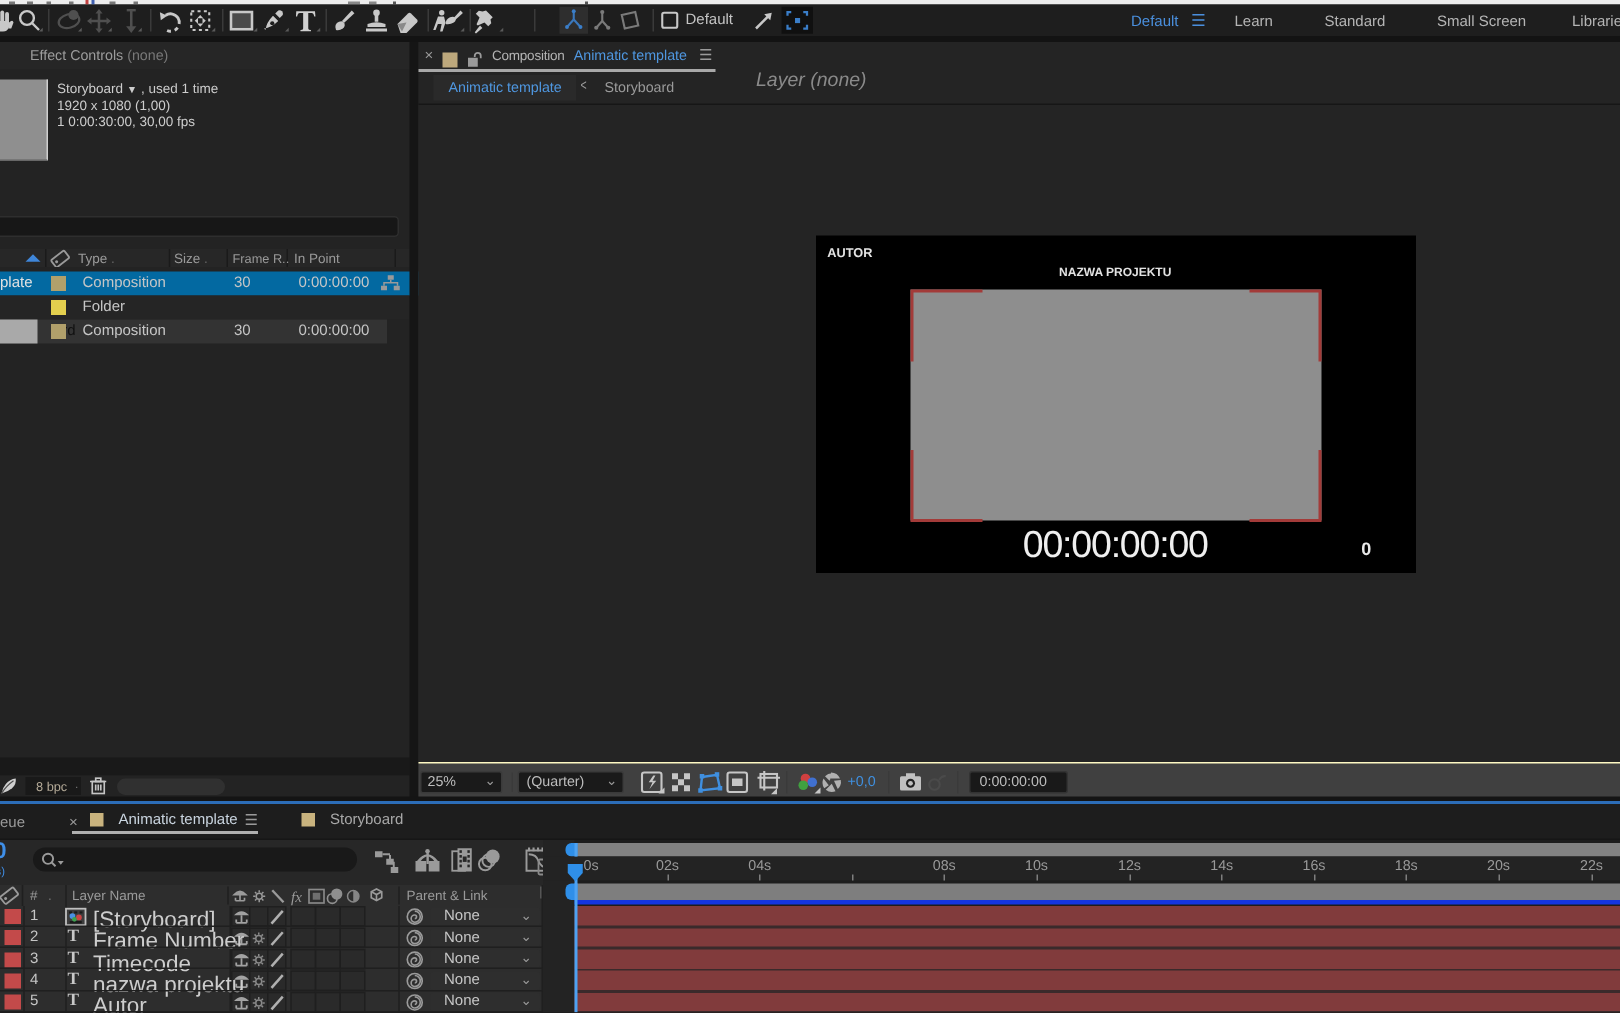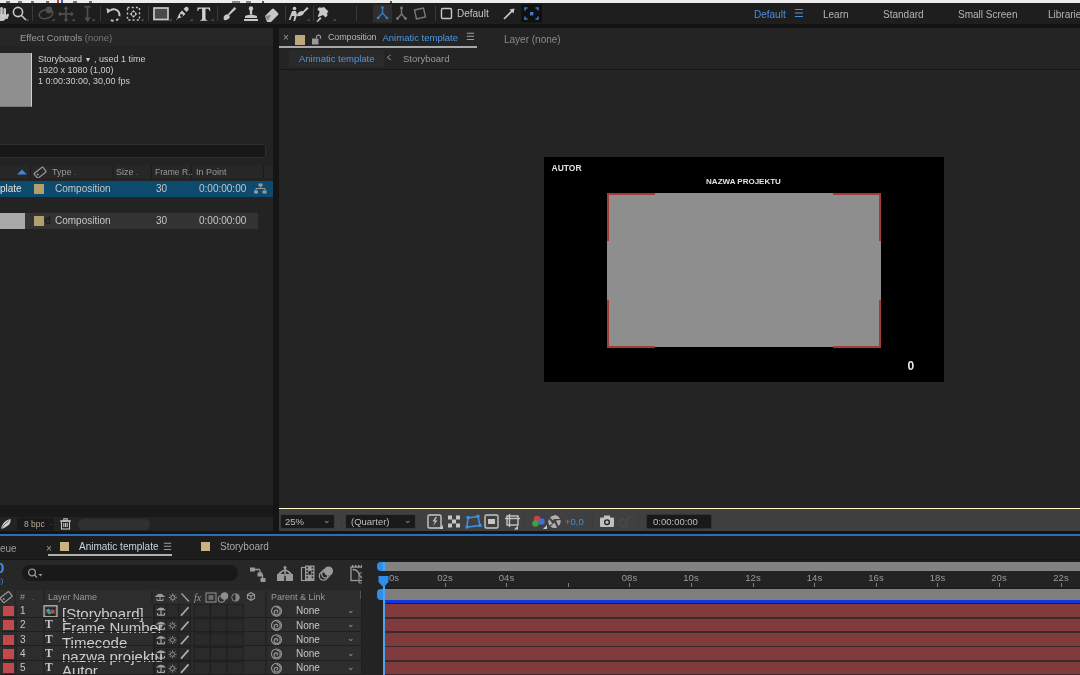--- a/index.html
+++ b/index.html
@@ -232,38 +232,42 @@
             <rect x="34.5" y="3.6" width="11" height="6.2" rx="1" stroke="#9a9a9a" fill="none" stroke-width="1.2"></rect>
             <circle cx="37" cy="6.7" r="1" fill="#9a9a9a"></circle>
           </g>
     </svg>
     <div class="tx" style="left:52px;top:1px;font-size:9px;color:#9a9a9a;">Type <span style="color:#666;">.</span></div>
     <div class="tx" style="left:116px;top:1px;font-size:9px;color:#9a9a9a;">Size <span style="color:#666;">.</span></div>
     <div class="tx" style="left:155px;top:1px;font-size:8.5px;color:#9a9a9a;">Frame R..</div>
     <div class="tx" style="left:196px;top:1px;font-size:9px;color:#9a9a9a;">In Point</div>
   </div>
 
-  <div class="abs" style="left:0;top:152.5px;width:273px;height:16px;background:#0c4a6e;padding-left:20px;">
+  <div class="abs" style="left:0;top:152.5px;width:273px;height:16px;background:#0369a1;padding-left:20px;">
     <div class="tx" style="left:0;top:2px;font-size:10px;color:#e2e2e2;">plate</div>
     <div class="abs" style="left:34px;top:3px;width:10px;height:10px;background:#b1a06b;"></div>
     <div class="tx" style="left:55px;top:2px;font-size:10px;color:#c6c6c6;">Composition</div>
     <div class="tx" style="left:156px;top:2px;font-size:10px;color:#c6c6c6;">30</div>
     <div class="tx" style="left:199px;top:2px;font-size:10px;color:#c6c6c6;">0:00:00:00</div>
     <svg class="abs" style="left:254px;top:2px;" width="13" height="12" viewBox="0 0 13 12">
       <g fill="#9a9a9a">
         <rect x="4.5" y="0.5" width="4" height="3"></rect>
         <rect x="0" y="7.5" width="4" height="3"></rect>
             <rect x="8.5" y="7.5" width="4" height="3"></rect>
       </g>
       <g stroke="#9a9a9a" stroke-width="1" fill="none">
         <path d="M6.5 3.5 l0 2 M2 7.5 l0 -2 l9 0 l0 2"></path>
       </g>
     </svg>
   </div>
 
+  <div class="abs" style="left:0;top:168.5px;width:273px;height:16px;background:#252525;">
+    <div class="abs" style="left:34px;top:3px;width:10px;height:10px;background:#e3cf4e;"></div>
+    <div class="tx" style="left:55px;top:2px;font-size:10px;color:#c6c6c6;">Folder</div>
+  </div>
 
   <div class="abs" style="left:0;top:184.5px;width:258px;height:16px;background:#333333;">
     <div class="abs" style="left:0;top:0;width:25px;height:16px;background:#a9a9a9;"></div>
     <div class="tx" style="left:0;top:2px;font-size:10px;color:#111;margin-left:36px;">ard</div>
     <div class="abs" style="left:34px;top:3px;width:10px;height:10px;background:#b1a06b;"></div>
     <div class="tx" style="left:55px;top:2px;font-size:10px;color:#c6c6c6;">Composition</div>
     <div class="tx" style="left:156px;top:2px;font-size:10px;color:#c6c6c6;">30</div>
     <div class="tx" style="left:199px;top:2px;font-size:10px;color:#c6c6c6;">0:00:00:00</div>
   </div>
 
@@ -296,21 +300,21 @@
   <div class="tx" style="left:4px;top:4px;font-size:10px;color:#9a9a9a;">×</div>
   <div class="abs" style="left:16px;top:7px;width:10px;height:10px;background:#bda87c;"></div>
   <svg class="abs" style="left:32px;top:5.5px;" width="11" height="11" viewBox="0 0 11 11">
     <rect x="1" y="4.5" width="6.5" height="6" fill="#9a9a9a"></rect>
     <path d="M5.5 4 v-0.8 a2 2 0 0 1 4 0 v1.6" stroke="#9a9a9a" stroke-width="1.2" fill="none"></path>
   </svg>
   <div class="tx" style="left:49px;top:3.5px;font-size:9px;letter-spacing:-0.15px;color:#b4b4b4;">Composition</div>
   <div class="tx" style="left:103.5px;top:3.5px;font-size:9.5px;color:#4f97e0;">Animatic template</div>
   <div class="tx" style="left:187px;top:3px;font-size:10px;color:#9a9a9a;">☰</div>
   <div class="abs" style="left:0;top:18.3px;width:197.5px;height:2px;background:#a8a8a8;"></div>
-  <div class="tx" style="left:225px;top:6px;font-size:10px;color:#8a8a8a;">Layer (none)</div>
+  <div class="tx" style="left:225px;top:17px;font-size:13px;color:#8a8a8a;font-style:italic;">Layer (none)</div>
 
   <div class="abs" style="left:10px;top:22px;width:95px;height:17px;background:#2a2a2a;"></div>
   <div class="tx" style="left:20px;top:25px;font-size:9.5px;color:#4f97e0;">Animatic template</div>
   <div class="tx" style="left:108px;top:23.5px;font-size:10px;color:#9a9a9a;transform:scale(0.7,1);transform-origin:left;">&lt;</div>
   <div class="tx" style="left:124px;top:25px;font-size:9.5px;color:#9a9a9a;">Storyboard</div>
   <div class="abs" style="left:0;top:41px;width:801px;height:1px;background:#161616;"></div>
 
   <div class="abs" style="left:0;top:42px;width:801px;height:438px;background:#242424;">
 
     <div class="abs" style="left:264.5px;top:87.3px;width:400px;height:225px;background:#000;">
@@ -320,20 +324,21 @@
       <div class="abs" style="left:63.5px;top:35.7px;width:273.5px;height:154.3px;background:#8e8e8e;"></div>
 
       <svg class="abs" style="left:62.5px;top:34.7px;" width="276" height="157" viewBox="0 0 276 157">
         <g stroke="#a33b39" stroke-width="2" fill="none">
           <path d="M49 2 L2 2 L2 49"></path>
           <path d="M227 2 L274 2 L274 49"></path>
           <path d="M2 108 L2 155 L49 155"></path>
           <path d="M274 108 L274 155 L227 155"></path>
         </g>
       </svg>
+      <div class="tx" style="left:0;top:192px;width:400px;text-align:center;font-size:25px;letter-spacing:-0.8px;color:#efefef;">00:00:00:00</div>
       <div class="tx" style="left:364px;top:201.5px;font-size:12px;font-weight:bold;color:#e8e8e8;">0</div>
     </div>
   </div>
 
   <div class="abs" style="left:0;top:480px;width:801px;height:25px;background:#404040;border-top:1px solid #fef9c3;">
     <div class="abs" style="left:0.5px;top:4.5px;width:55px;height:15px;background:#1a1a1a;border:1px solid #3a3a3a;border-radius:2px;box-sizing:border-box;"></div>
     <div class="tx" style="left:6px;top:6.5px;font-size:9.5px;color:#bdbdbd;">25%</div>
     <div class="tx" style="left:44px;top:5.5px;font-size:9px;color:#9a9a9a;">⌄</div>
     <div class="abs" style="left:62px;top:6px;width:1px;height:13px;background:#3a3a3a;"></div>
     <div class="abs" style="left:65.5px;top:4.5px;width:71px;height:15px;background:#1a1a1a;border:1px solid #3a3a3a;border-radius:2px;box-sizing:border-box;"></div>

